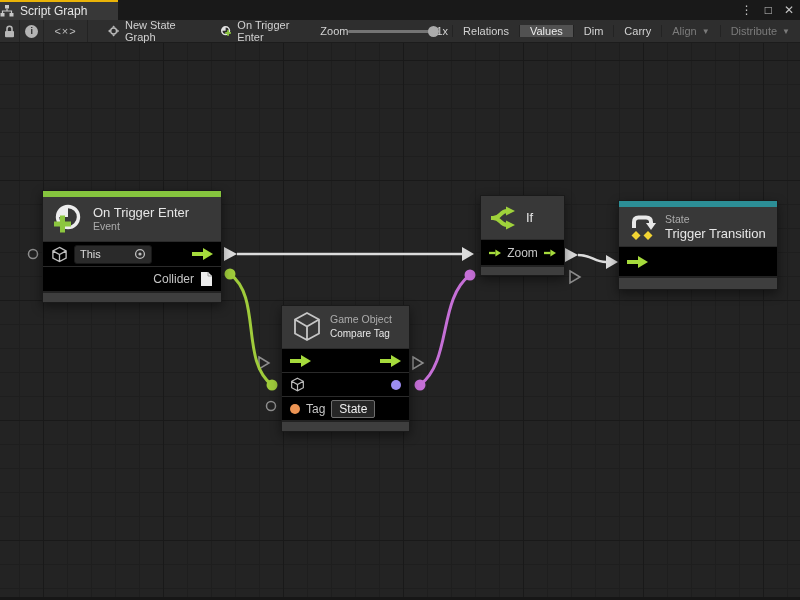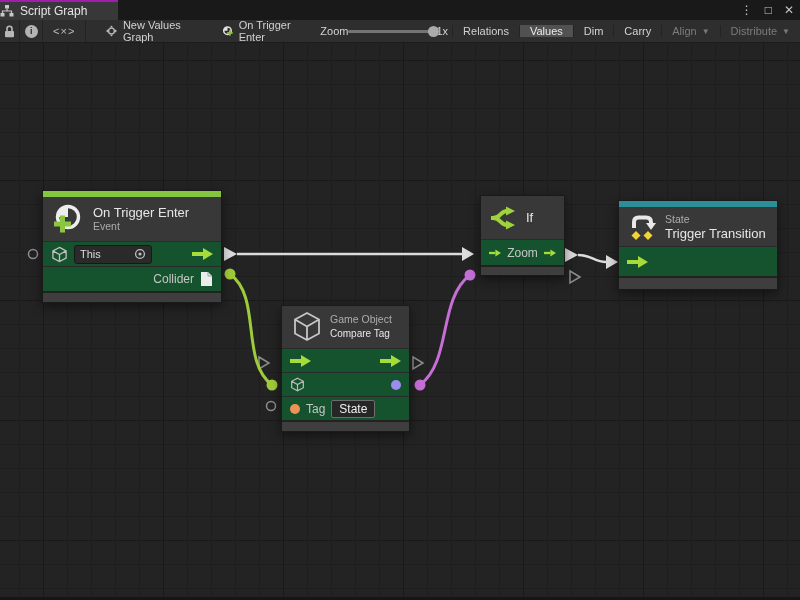--- a/index.html
+++ b/index.html
@@ -3,21 +3,21 @@
 <meta charset="utf-8">
 <style>
   html,body{margin:0;padding:0;}
   body{width:800px;height:600px;overflow:hidden;background:#191919;
        font-family:"Liberation Sans","DejaVu Sans",sans-serif;position:relative;
        -webkit-user-select:none;user-select:none;}
 
   
   .titlebar{position:absolute;top:0;left:0;width:800px;height:20px;background:#191919;}
   .tab{position:absolute;left:0;top:0;width:118px;height:20px;background:#383838;
-       border-top:2px solid #a21caf;box-sizing:border-box;display:flex;align-items:center;
+       border-top:2px solid #eab308;box-sizing:border-box;display:flex;align-items:center;
        gap:6px;padding:0 0;color:#E6E6E6;font-size:12px;}
   .win-controls{position:absolute;right:6px;top:0;height:20px;display:flex;align-items:center;
        gap:12px;color:#C4C4C4;font-size:12px;}
   .win-controls span{cursor:default;line-height:20px;}
 
   
   .toolbar{position:absolute;top:20px;left:0;width:800px;height:23px;background:#2E2E2E;
        border-bottom:1px solid #1C1C1C;box-sizing:border-box;display:flex;align-items:stretch;
        font-size:11px;color:#D2D2D2;}
   .tb-seg{display:flex;align-items:center;justify-content:center;border-right:1px solid #232323;}
@@ -47,21 +47,21 @@
 
   .wires{position:absolute;left:0;top:0;}
 
   
   .node{position:absolute;background:#383838;border:1px solid #1A1A1A;
         box-shadow:0 4px 10px rgba(0,0,0,.45);box-sizing:border-box;}
   .node-accent{height:6px;}
   .node-header{display:flex;align-items:center;gap:8px;padding:0 10px;}
   .node-title{font-size:13px;color:#E6E6E6;line-height:15px;}
   .node-super{font-size:10.5px;color:#ACACAC;line-height:13px;}
-  .node-row{display:flex;align-items:center;border-top:1px solid #2A2A2A;background:#14532d;
+  .node-row{display:flex;align-items:center;border-top:1px solid #2A2A2A;background:#000000;
         padding:0 8px;gap:6px;box-sizing:border-box;}
   .node-footer{background:#3E3E3E;border-top:2px solid #222222;}
   .port-label{font-size:12px;color:#C6C6C6;}
   .dot{width:10px;height:10px;border-radius:50%;}
   .dot-purple{background:#9D8CF0;}
   .dot-orange{background:#ED9454;}
   .flex-sp{flex:1;}
 
   .this-field{display:flex;align-items:center;width:78px;height:19px;background:#2A2A2A;
         border:1px solid #181818;border-radius:3px;padding:0 5px;box-sizing:border-box;
@@ -109,21 +109,21 @@
   </div>
 
   <div class="tb-item" style="margin-left:8px">
     <svg width="16" height="16" viewBox="0 0 16 16">
       <circle cx="8" cy="8" r="4.2" fill="none" stroke="#B8B8B8" stroke-width="2"></circle>
       <polygon points="8,0 10.6,3 5.4,3" fill="#B8B8B8"></polygon>
       <polygon points="8,16 10.6,13 5.4,13" fill="#B8B8B8"></polygon>
       <polygon points="0,8 3,5.4 3,10.6" fill="#B8B8B8"></polygon>
       <polygon points="16,8 13,5.4 13,10.6" fill="#B8B8B8"></polygon>
     </svg>
-    <span>New Values Graph</span>
+    <span>New State Graph</span>
   </div>
 
   <div class="tb-item" style="margin-left:12px">
     <svg width="16" height="16" viewBox="0 0 16 16">
       <circle cx="8" cy="7.5" r="5.5" fill="none" stroke="#E2E2E2" stroke-width="2.2"></circle>
       <path d="M8,2 A5.5,5.5 0 0 0 2.5,7.5 L8,7.5 Z" fill="#E2E2E2"></path>
       <rect x="7.5" y="9.5" width="8" height="2.6" fill="#8CC63F"></rect>
       <rect x="10.2" y="6.8" width="2.6" height="8" fill="#8CC63F"></rect>
     </svg>
     <span>On Trigger Enter</span>

